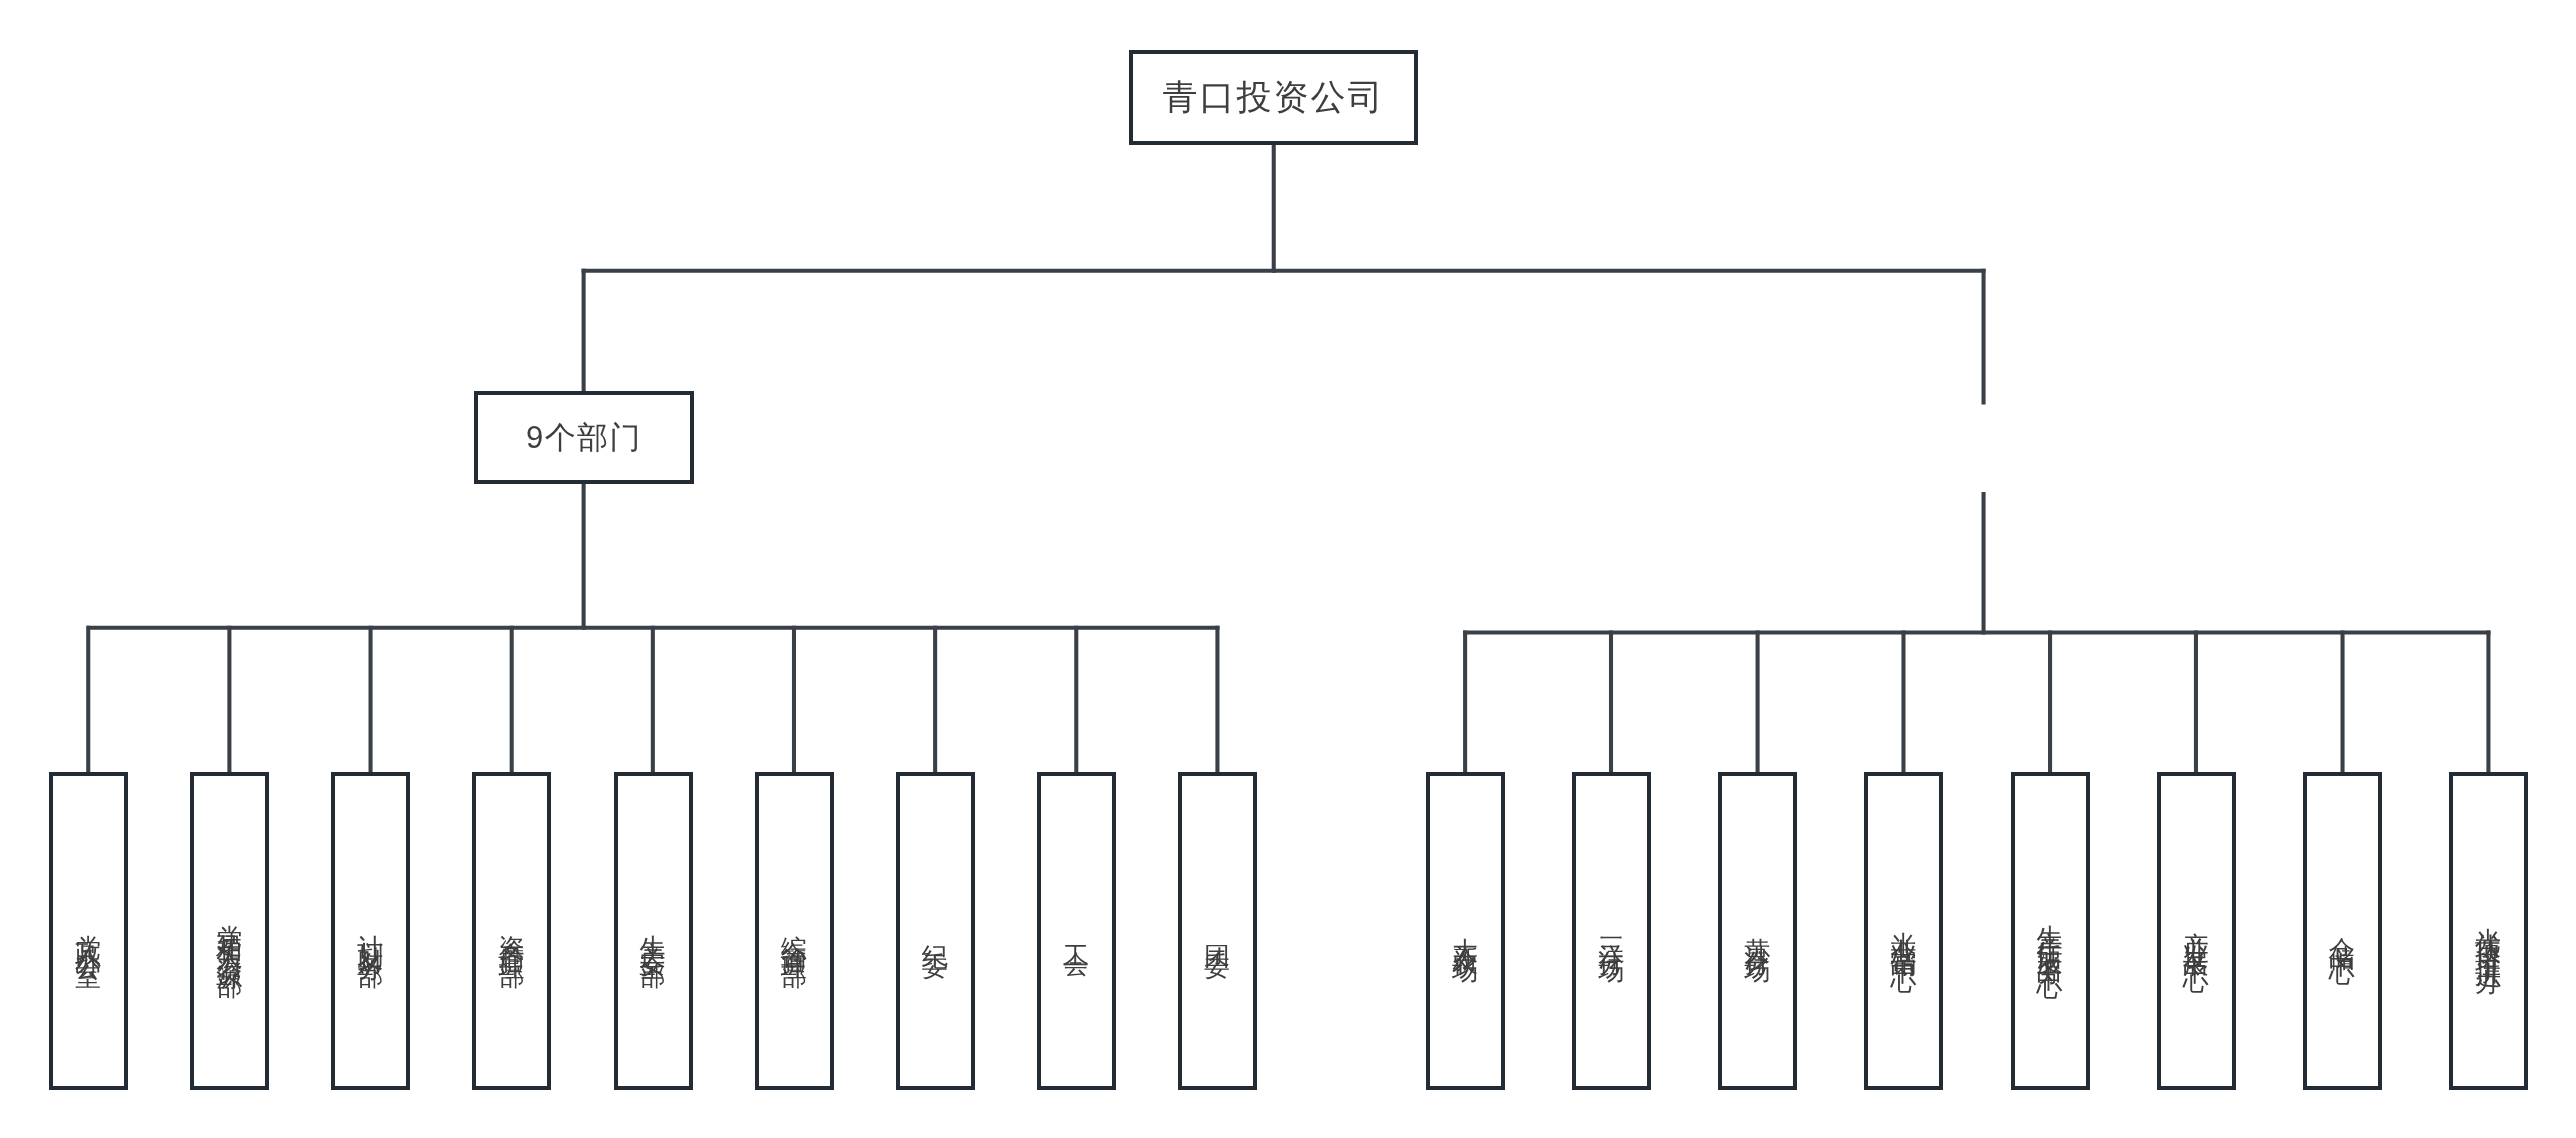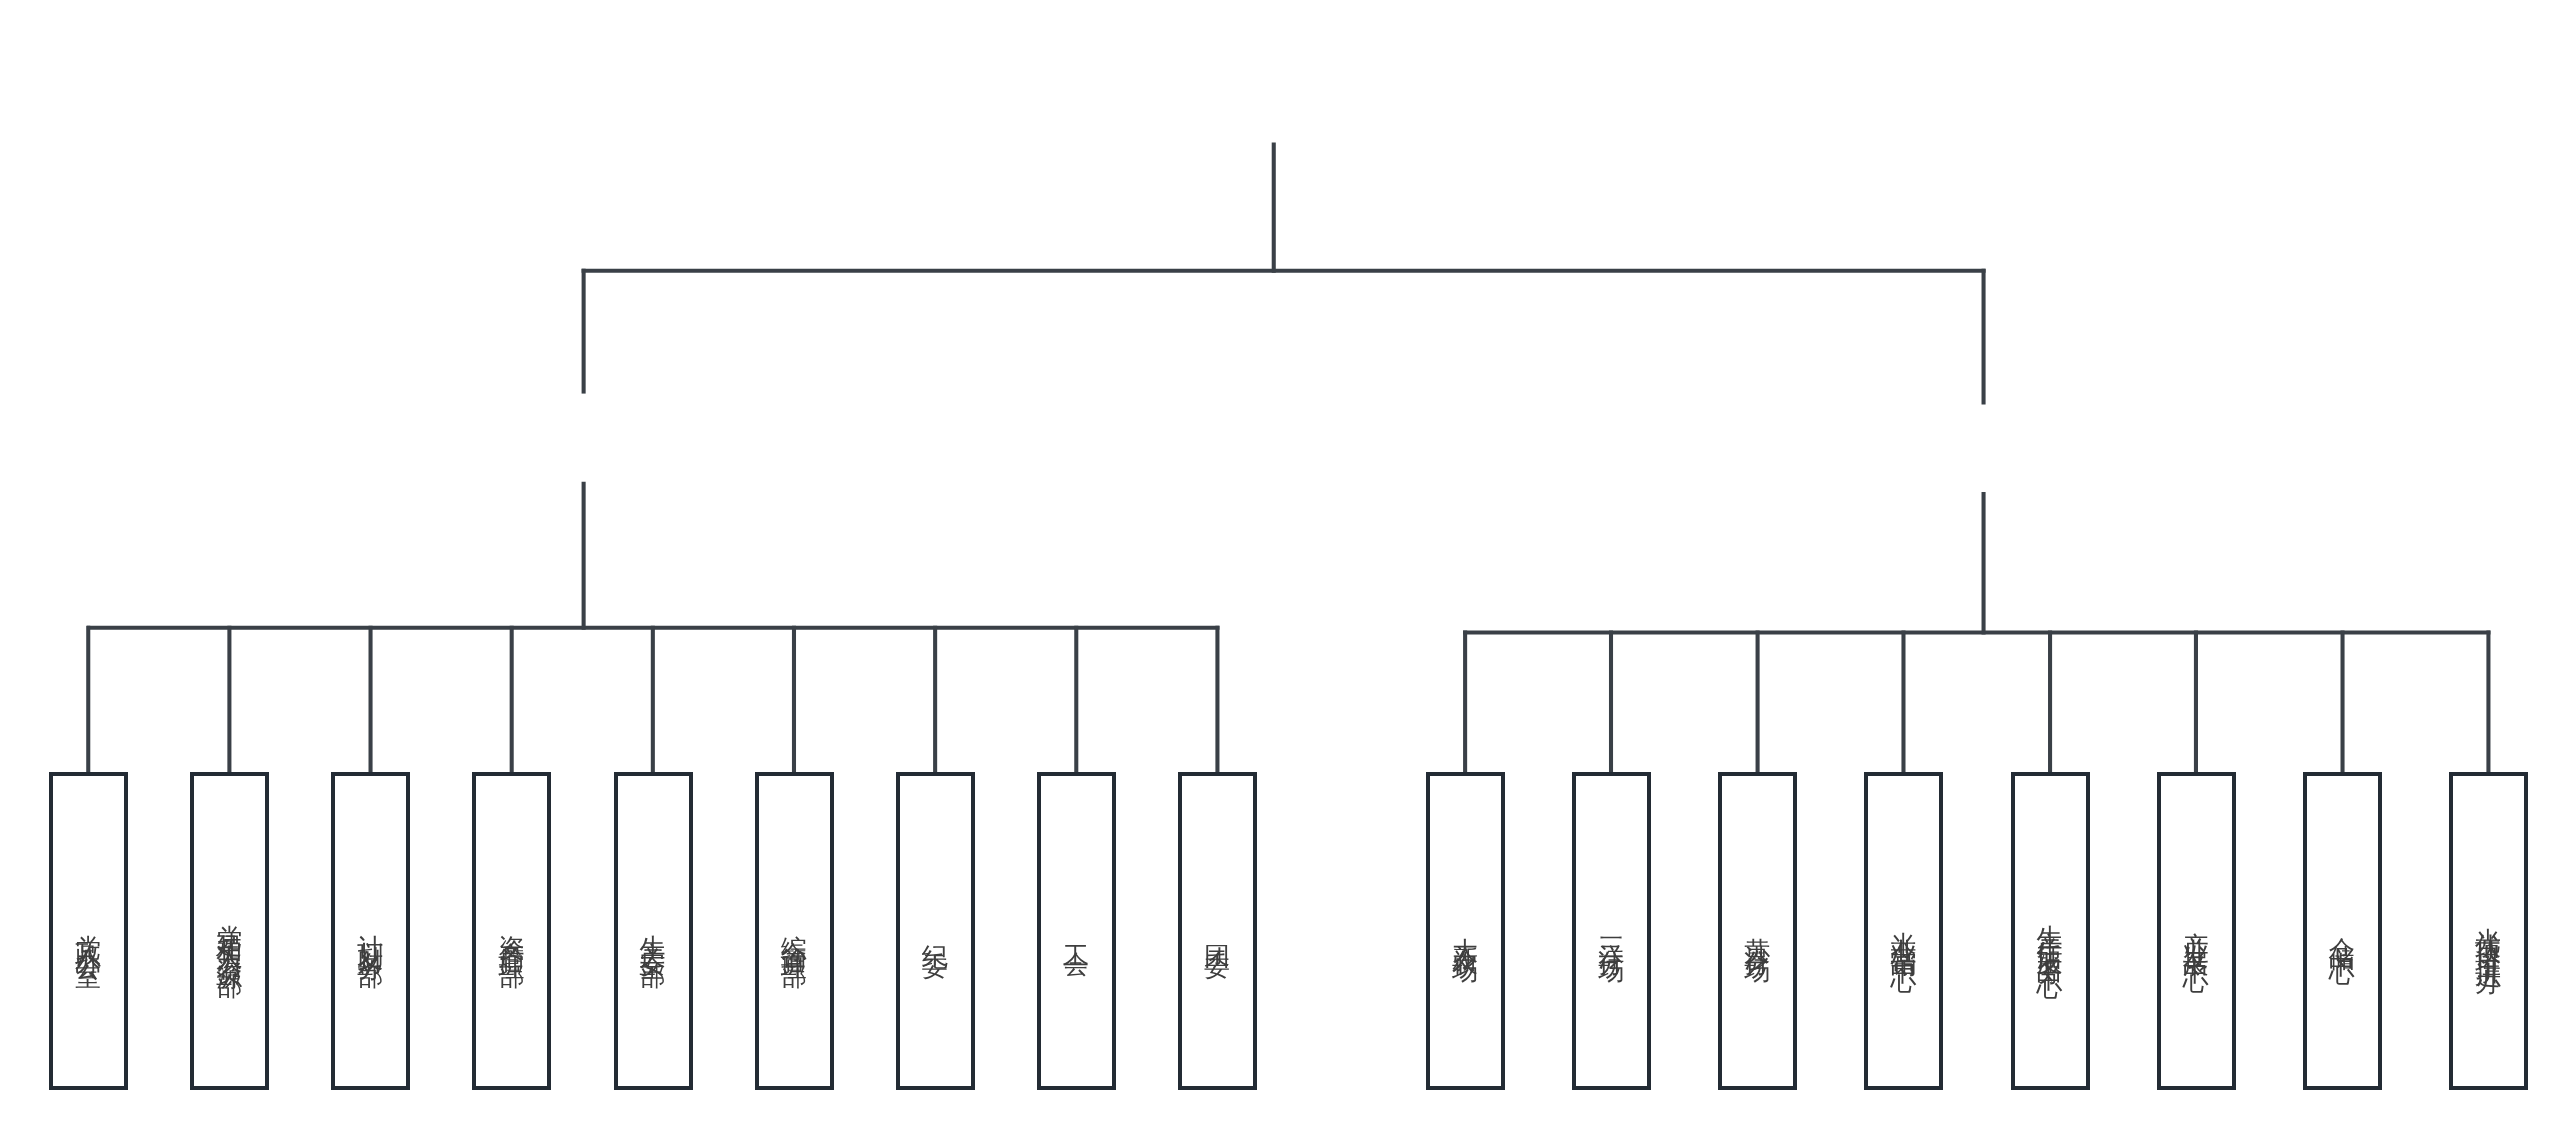--- a/index.html
+++ b/index.html
@@ -109,21 +109,27 @@
       <line class="cline" x1="2374" y1="929" x2="2374" y2="1141"></line>
       <line class="cline" x1="2590" y1="929" x2="2590" y2="1141"></line>
       <line class="cline" x1="2805" y1="929" x2="2805" y2="1141"></line>
       <line class="cline" x1="3021" y1="929" x2="3021" y2="1141"></line>
       <line class="cline" x1="3236" y1="929" x2="3236" y2="1141"></line>
       <line class="cline" x1="3452" y1="929" x2="3452" y2="1141"></line>
       <line class="cline" x1="3667" y1="929" x2="3667" y2="1141"></line>
     </g>
   </svg>
 
+  <div class="box root-box">
+    <span>青口投资公司</span>
+  </div>
 
+  <div class="box branch-box branch-left">
+    <span>9个部门</span>
+  </div>
 
   <div class="leaf-row leaf-row-left">
     <div class="box leaf-box">
       <span class="leaf-label">党政办公室</span>
     </div>
     <div class="box leaf-box">
       <span class="leaf-label">党建和人力资源部</span>
     </div>
     <div class="box leaf-box">
       <span class="leaf-label">计划财务部</span>

